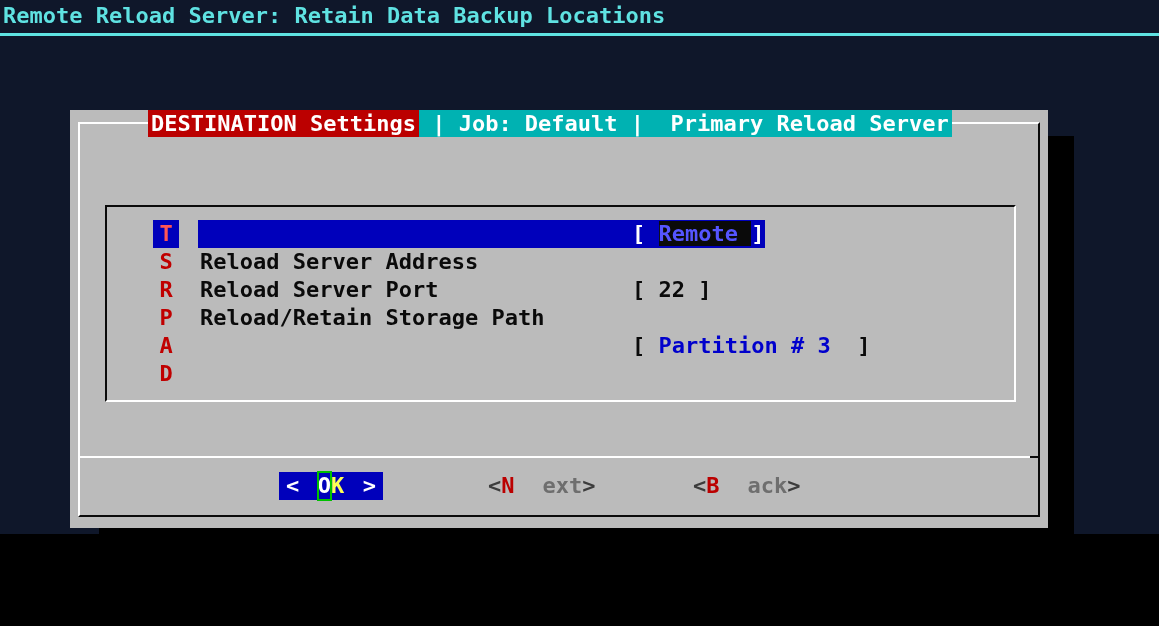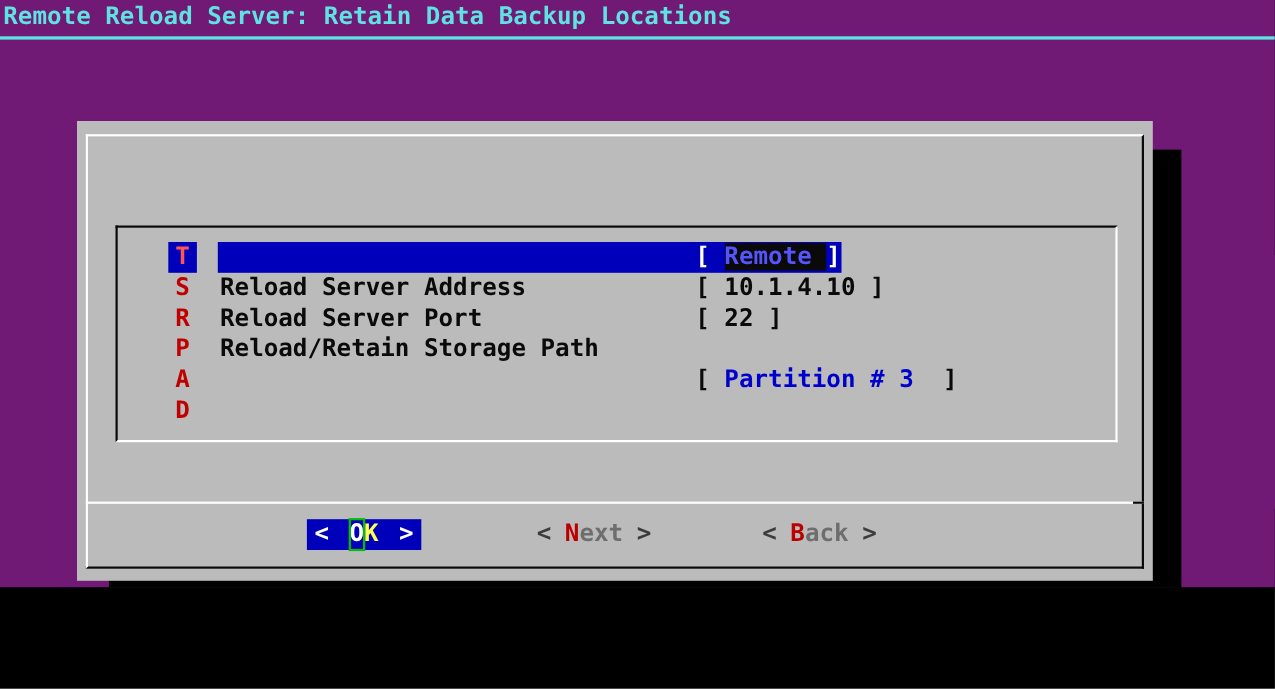--- a/index.html
+++ b/index.html
@@ -1,18 +1,18 @@
 <!DOCTYPE html>
 <html><head>
 <meta charset="utf-8">
 <style>
   html,body{margin:0;padding:0;background:#000;}
   .screen{
     position:relative;width:1159px;height:534px;overflow:hidden;
-    background:#701a75;
+    background:#0f172a;
     font-family:"DejaVu Sans Mono",monospace;
     font-weight:bold;font-size:22px;
   }
   .top-title{
     position:absolute;left:3px;top:1px;height:30px;line-height:30px;
     color:#5FE2E2;white-space:pre;
   }
   .top-rule{position:absolute;left:0;top:33px;width:1159px;height:3px;background:#5FE2E2;}
 
   .shadow{position:absolute;left:99px;top:136px;width:975px;height:420px;background:#000;}
@@ -51,49 +51,52 @@
   .btn{position:absolute;top:362px;height:28px;line-height:28px;box-sizing:border-box;
        display:flex;justify-content:space-between;align-items:center;cursor:default;}
   .btn-ok{left:209px;width:104px;background:#0000BB;color:#FFFFFF;padding:0 7px;}
   .ok-mid{display:flex;align-items:center;}
   .cursor-char{color:#FFFFFF;outline:2px solid #00C000;outline-offset:-1px;}
   .ok-rest{color:#FFFF55;}
   .btn-plain{color:#3C3C3C;}
   .btn-next{left:418px;width:104px;}
   .btn-back{left:623px;width:104px;}
   .btn .hk{color:#BB0000;}
-  .btn .rest{color:#6E6E6E;}
+  .btn .rest{color:#6E6E6E;padding-left:28px;}
 </style>
 </head>
 <body>
 
 <div class="screen">
 
   <div class="top-title">Remote Reload Server: Retain Data Backup Locations</div>
   <div class="top-rule"></div>
 
   <div class="shadow"></div>
 
   <div class="dialog">
     <div class="dialog-frame"></div>
 
+    <div class="title-bar">
+      <span class="title-left">DESTINATION Settings</span>
+      <span class="title-right"> | Job: Default |  Primary Reload Server</span>
+    </div>
 
 
     <div class="listbox">
 
       <div class="row selected">
         <span class="bar"></span>
         <span class="hotkey">T</span>
         <span class="value"><span class="vpart">[ </span><span class="vpart vinv">Remote </span><span class="vpart">]</span></span>
       </div>
 
       <div class="row">
         <span class="hotkey">S</span>
         <span class="label">Reload Server Address</span>
-        <span class="value">[ 10.1.4.10 ]</span>
       </div>
 
       <div class="row">
         <span class="hotkey">R</span>
         <span class="label">Reload Server Port</span>
         <span class="value">[ 22 ]</span>
       </div>
 
       <div class="row">
         <span class="hotkey">P</span>

